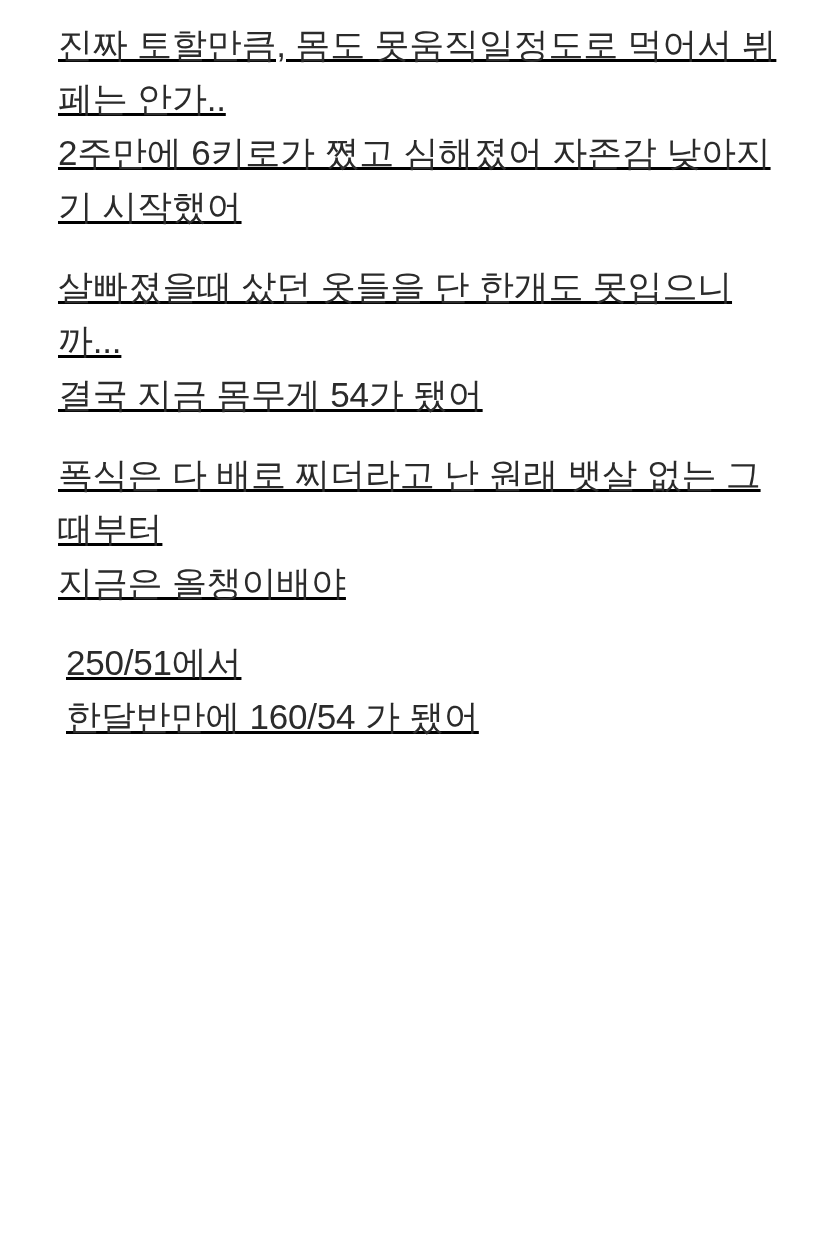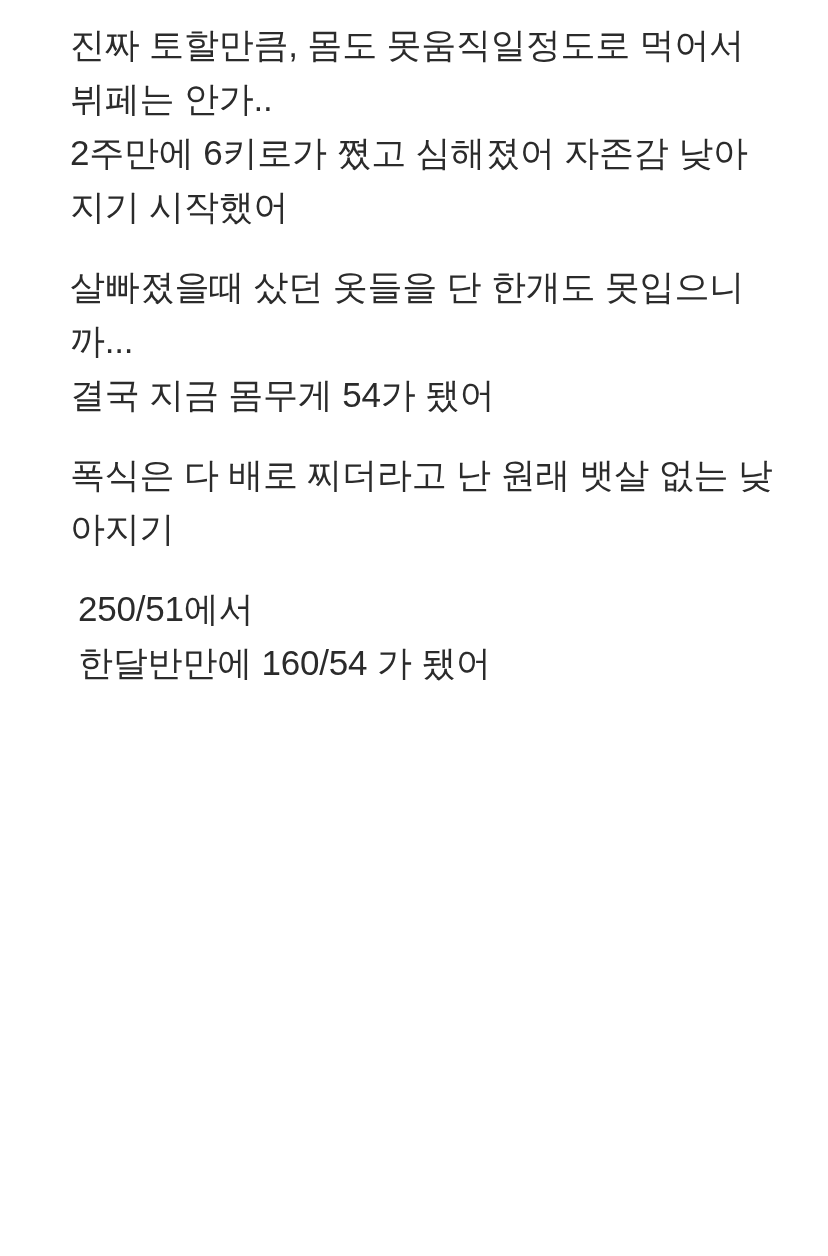--- a/index.html
+++ b/index.html
@@ -15,21 +15,22 @@
   }
   .page {
     position: relative;
     width: 828px;
     height: 1256px;
     background: #ffffff;
     box-sizing: border-box;
     padding: 18px 50px 0 58px;
   }
   .block {
-    margin: 0 0 26px 12px;
+    margin: 0 0 26px 0;
+    text-decoration: underline;
   }
   .block:last-child {
     margin-bottom: 0;
   }
   .line {
     color: #2b2b2b;
     font-size: 35px;
     line-height: 54px;
     letter-spacing: -0.2px;
     white-space: pre-wrap;
@@ -48,21 +49,22 @@
     <div class="line">진짜 토할만큼, 몸도 못움직일정도로 먹어서 뷔페는 안가..</div>
     <div class="line">2주만에 6키로가 쪘고 심해졌어 자존감 낮아지기 시작했어</div>
   </div>
 
   <div class="block">
     <div class="line">살빠졌을때 샀던 옷들을 단 한개도 못입으니까...</div>
     <div class="line">결국 지금 몸무게 54가 됐어</div>
   </div>
 
   <div class="block">
-    <div class="line">폭식은 다 배로 찌더라고 난 원래 뱃살 없는 낮아지기</div>
+    <div class="line">폭식은 다 배로 찌더라고 난 원래 뱃살 없는 그때부터</div>
+    <div class="line">지금은 올챙이배야</div>
   </div>
 
 
   <div class="block indent">
     <div class="line">250/51에서</div>
     <div class="line">한달반만에 160/54 가 됐어</div>
   </div>
 
 </div>
 

